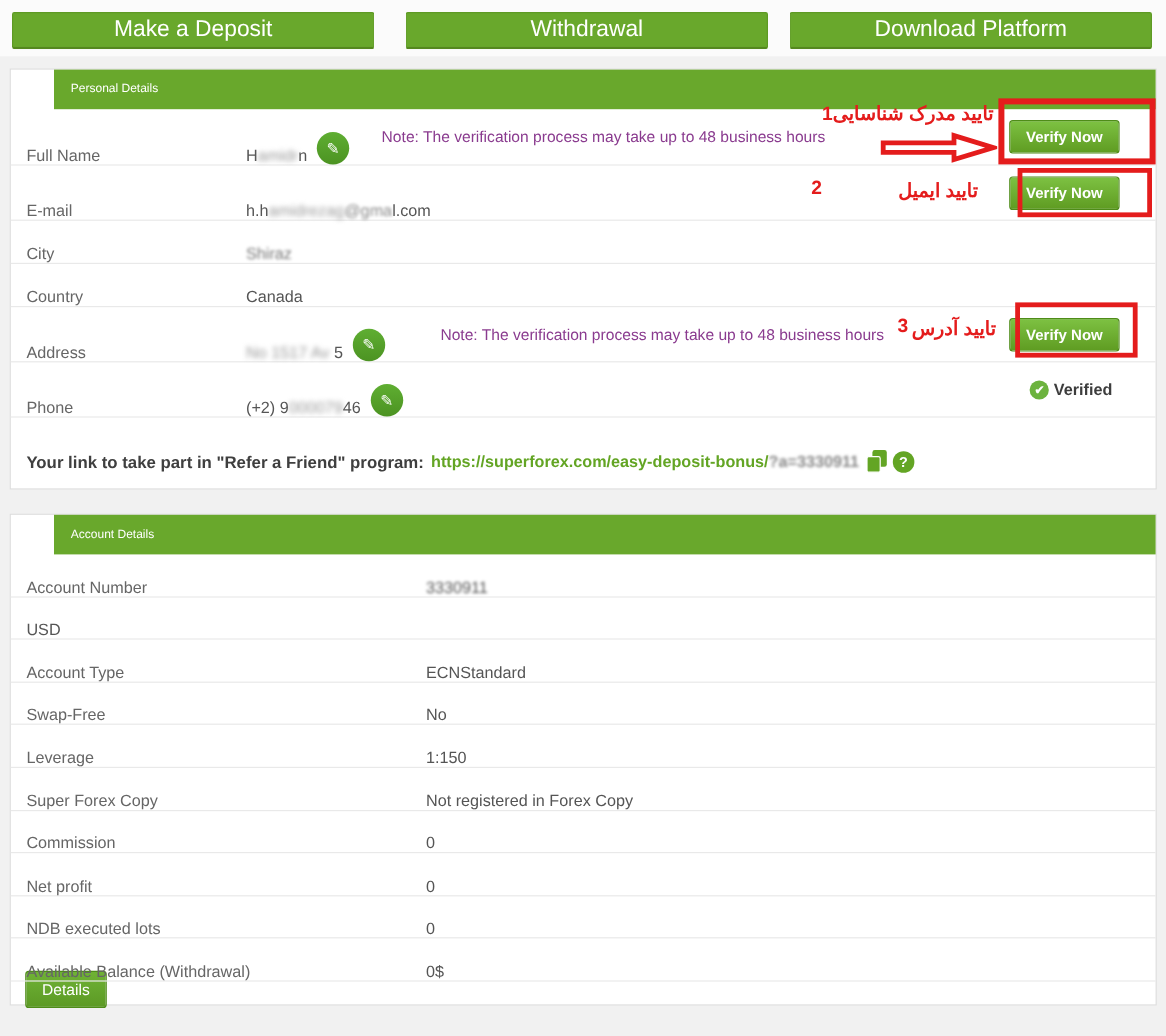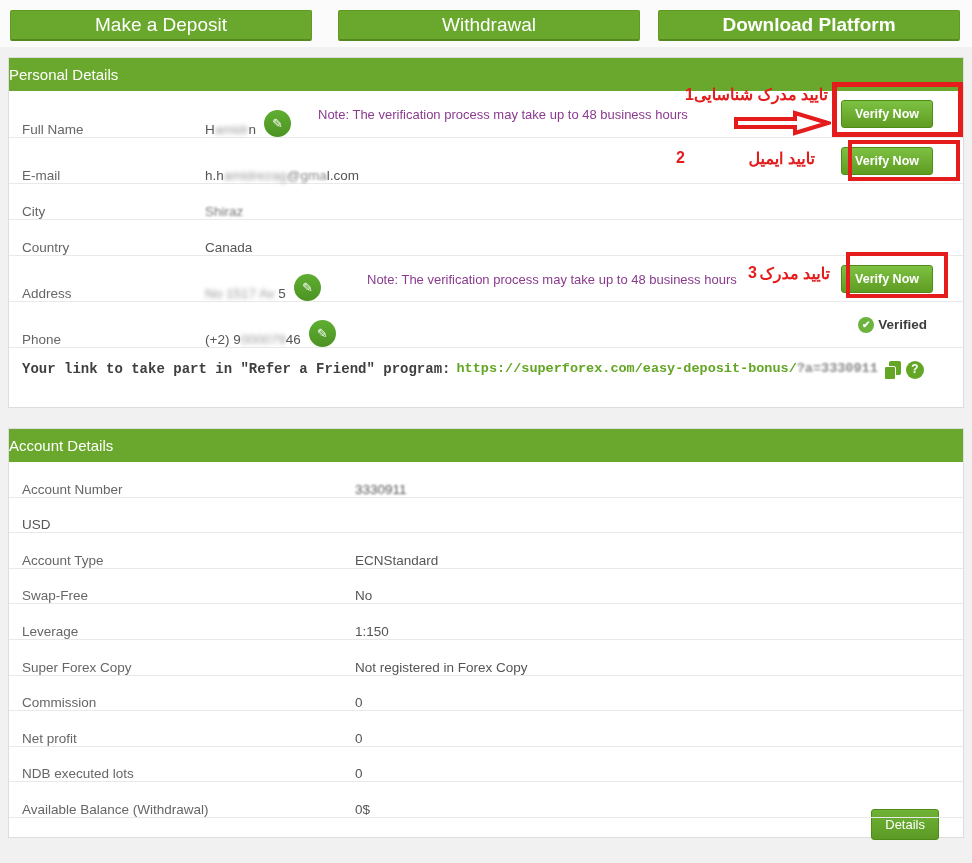--- a/index.html
+++ b/index.html
@@ -4,55 +4,55 @@
 <style>
   :root{
     --green:#69a82c; --vgrad-top:#7dc142; --vgrad-bot:#5f9c22;
     --red:#e41c1c; --purple:#8a3b8f; --link:#63a524;
   }
   *{box-sizing:border-box; margin:0; padding:0;}
   body{width:972px;height:863px;background:#f1f1f1;font-family:"Liberation Sans",sans-serif;position:relative;overflow:hidden;}
   .topstrip{background:#fbfbfb;height:47px;padding-top:10px;display:flex;}
   .topbtn{display:block;height:31px;width:302px;background:var(--green);border:1px solid #5e9a24;border-bottom:2px solid #55881f;
     color:#fff;font-size:19px;font-family:"Liberation Sans",sans-serif;border-radius:2px;cursor:pointer;text-align:center;line-height:28px;}
-  .topbtn.b1{margin-left:10px;} .topbtn.b2{margin-left:26px;} .topbtn.b3{margin-left:18px;font-weight:bold;}
+  .topbtn.b1{margin-left:10px;} .topbtn.b2{margin-left:26px;} .topbtn.b3{margin-left:18px;}
   .panel{position:absolute;left:8px;width:956px;background:#fff;border:1px solid #ddd;}
-  .panel-head{background:var(--green);color:#fff;font-size:15px;height:33px;line-height:33px;}
+  .panel-head{background:var(--green);color:#fff;font-size:10px;height:33px;line-height:33px;padding-left:14px;margin-left:36px;}
   .p-personal{top:57px;height:351px;}
   .p-account{top:428px;height:410px;}
   .row{position:relative;display:flex;align-items:flex-end;border-bottom:1px solid #e9e9e9;padding-left:13px;}
   .row .label{width:183px;color:#666;font-size:13.5px;flex:0 0 auto;}
   .row .value{color:#555;font-size:13.5px;display:flex;align-items:center;white-space:pre;}
   .h47{height:47px;} .h46{height:46px;} .h36{height:36px;}
   .blur{filter:blur(2.2px);color:#9a9a9a;}
   .blur-light{filter:blur(1.3px);color:#8a8a8a;}
   .blur-soft{filter:blur(1.2px);color:#777;}
   .edit-ic{display:inline-flex;align-items:center;justify-content:center;width:27px;height:27px;border-radius:50%;
     background:linear-gradient(#5fae32,#4c9322);color:#fff;font-size:13px;margin-left:8px;cursor:pointer;flex:0 0 auto;}
   .note{position:absolute;font-size:13px;color:var(--purple);top:50%;transform:translateY(-50%);white-space:nowrap;}
   .note.n1{left:309px;} .note.n3{left:358px;}
   .verify-btn{position:absolute;right:30px;top:50%;transform:translateY(-50%);
     background:linear-gradient(var(--vgrad-top),var(--vgrad-bot));border:1px solid #4e8c18;border-radius:3px;
     color:#fff;font-size:12.5px;font-weight:600;font-family:"Liberation Sans",sans-serif;padding:6px 13px;cursor:pointer;}
   .verified{position:absolute;right:36px;top:50%;transform:translateY(-50%);display:flex;align-items:center;gap:4px;
     color:#3d3d3d;font-weight:700;font-size:13.5px;}
   .check-ic{display:inline-flex;align-items:center;justify-content:center;width:16px;height:16px;border-radius:50%;
     background:#6cb33e;color:#fff;font-size:10px;}
-  .refrow{height:60px;display:flex;align-items:flex-start;padding:13px 0 0 13px;border-bottom:none;font-family:Liberation Mono, monospace;}
+  .refrow{height:60px;display:flex;align-items:center;padding:13px 0 0 13px;border-bottom:none;}
   .refrow .reftext{font-size:14px;font-weight:700;color:#3f3f3f;white-space:pre;}
   .refrow a{color:var(--link);font-weight:700;font-size:13.5px;text-decoration:none;margin-left:6px;white-space:pre;}
   .copy-ic{position:relative;width:17px;height:19px;display:inline-block;margin-left:6px;cursor:pointer;}
   .copy-ic .p1{position:absolute;right:0;top:0;width:12px;height:14px;background:var(--link);border-radius:2px;}
   .copy-ic .p2{position:absolute;left:0;bottom:0;width:12px;height:14px;background:var(--link);border:1px solid #fff;border-radius:2px;}
   .q-ic{display:inline-flex;align-items:center;justify-content:center;width:18px;height:18px;border-radius:50%;
     background:var(--link);color:#fff;font-size:12px;font-weight:700;margin-left:5px;cursor:pointer;}
   
   .acct-rows .row{height:35.6px;}
   .acct-rows .row .label{width:333px;}
-  .details-row{display:flex;justify-content:flex-end;padding:0 24px;}
+  .details-row{display:flex;justify-content:flex-start;padding:0 12px;}
   .details-btn{margin-top:-9px;background:linear-gradient(#6fb235,#5c9a25);border:1px solid #4e8c18;border-radius:3px;
     color:#fff;font-size:13px;font-family:"Liberation Sans",sans-serif;padding:7px 13px;cursor:pointer;}
   
   .overlay{position:absolute;inset:0;pointer-events:none;z-index:5;}
   .redbox{position:absolute;border:4px solid var(--red);}
   .redbox.b1{left:832px;top:82px;width:131px;height:55px;border-width:5px;}
   .redbox.b2{left:848px;top:140px;width:112px;height:41px;}
   .redbox.b3{left:846px;top:252px;width:102px;height:46px;}
   .fa-note{position:absolute;color:var(--red);font-weight:700;font-size:16px;white-space:nowrap;direction:ltr;}
   .fa-note .num{font-size:16px;font-weight:700;margin-left:14px;}
@@ -190,15 +190,15 @@
   <svg class="arrow" width="98" height="26" viewBox="0 0 98 26">
     <path d="M3 9 H62 V3 L95 13 L62 23 V17 H3 Z" fill="#ffffff" stroke="#e41c1c" stroke-width="4"></path>
   </svg>
   <div class="fa-note an1"><span>تایید مدرک شناسایی</span><span class="num">1</span></div>
   <div class="fa-note an2">
       <span class="num">2</span>
       <span>تایید ایمیل</span>
     </div>
   <div class="fa-note an3">
       <span class="num">3</span>
-      <span>تایید مدرک</span>
+      <span>تایید آدرس</span>
     </div>
 </div>
 
 </body></html>

